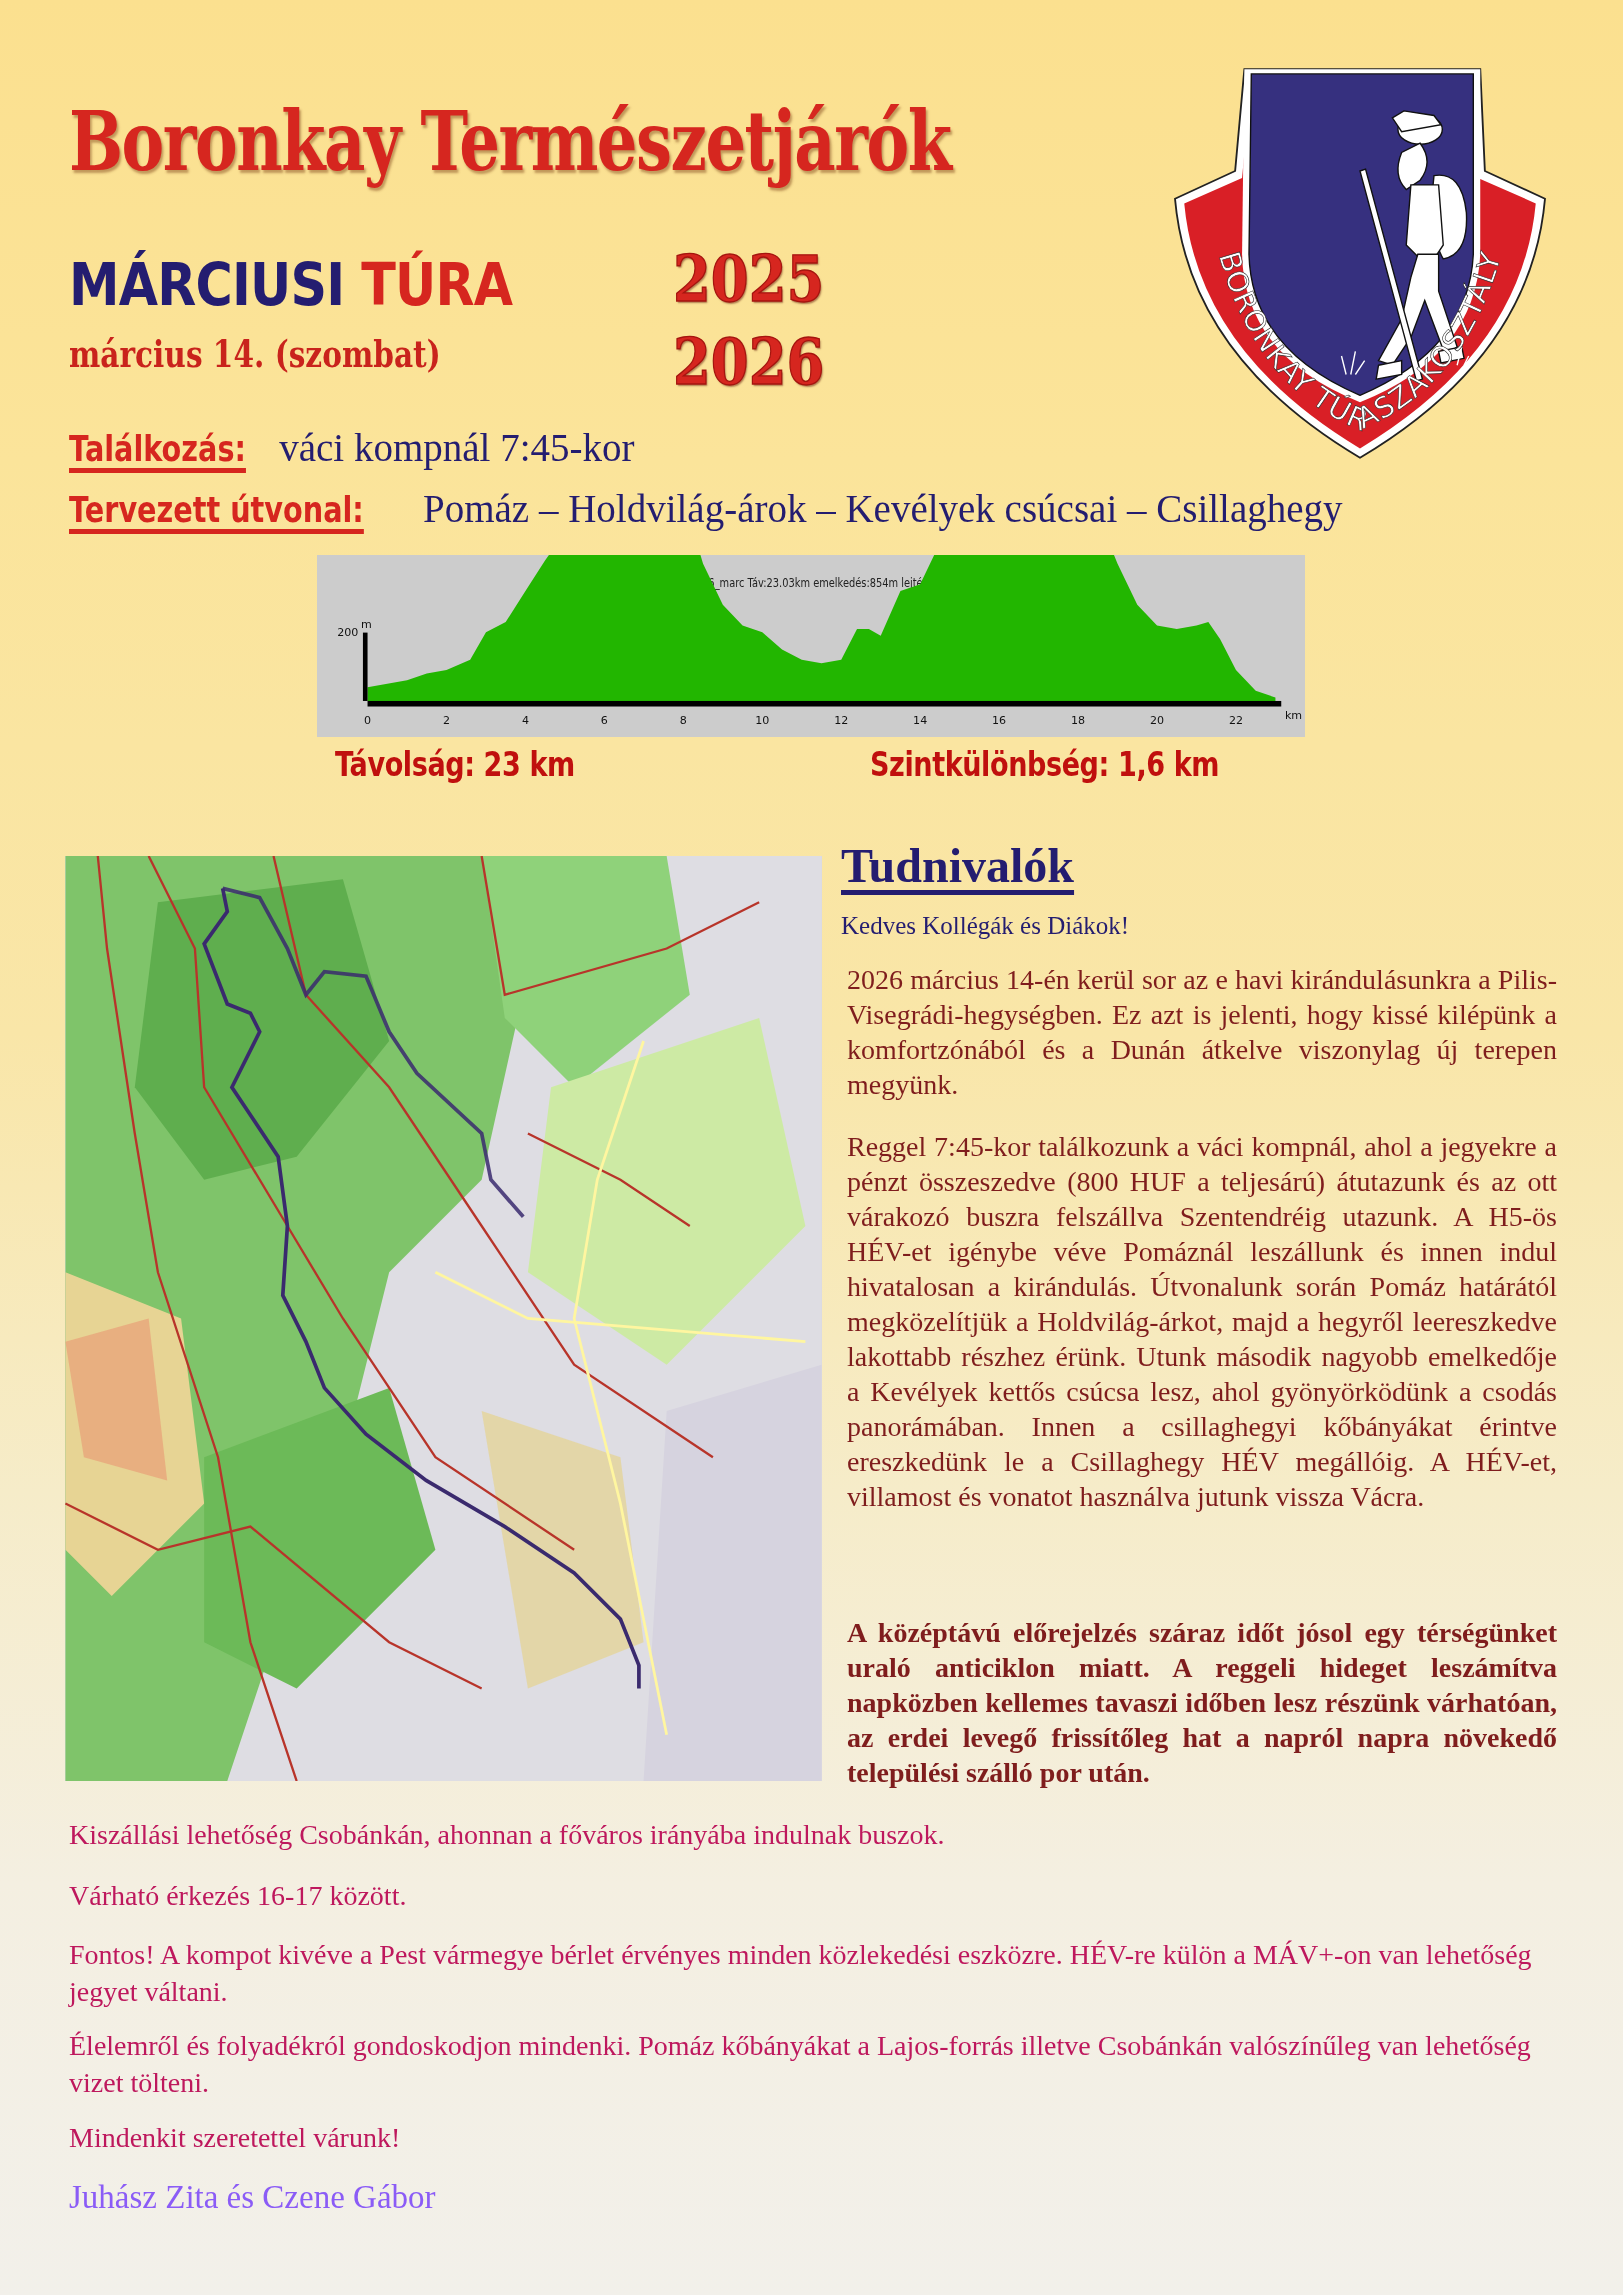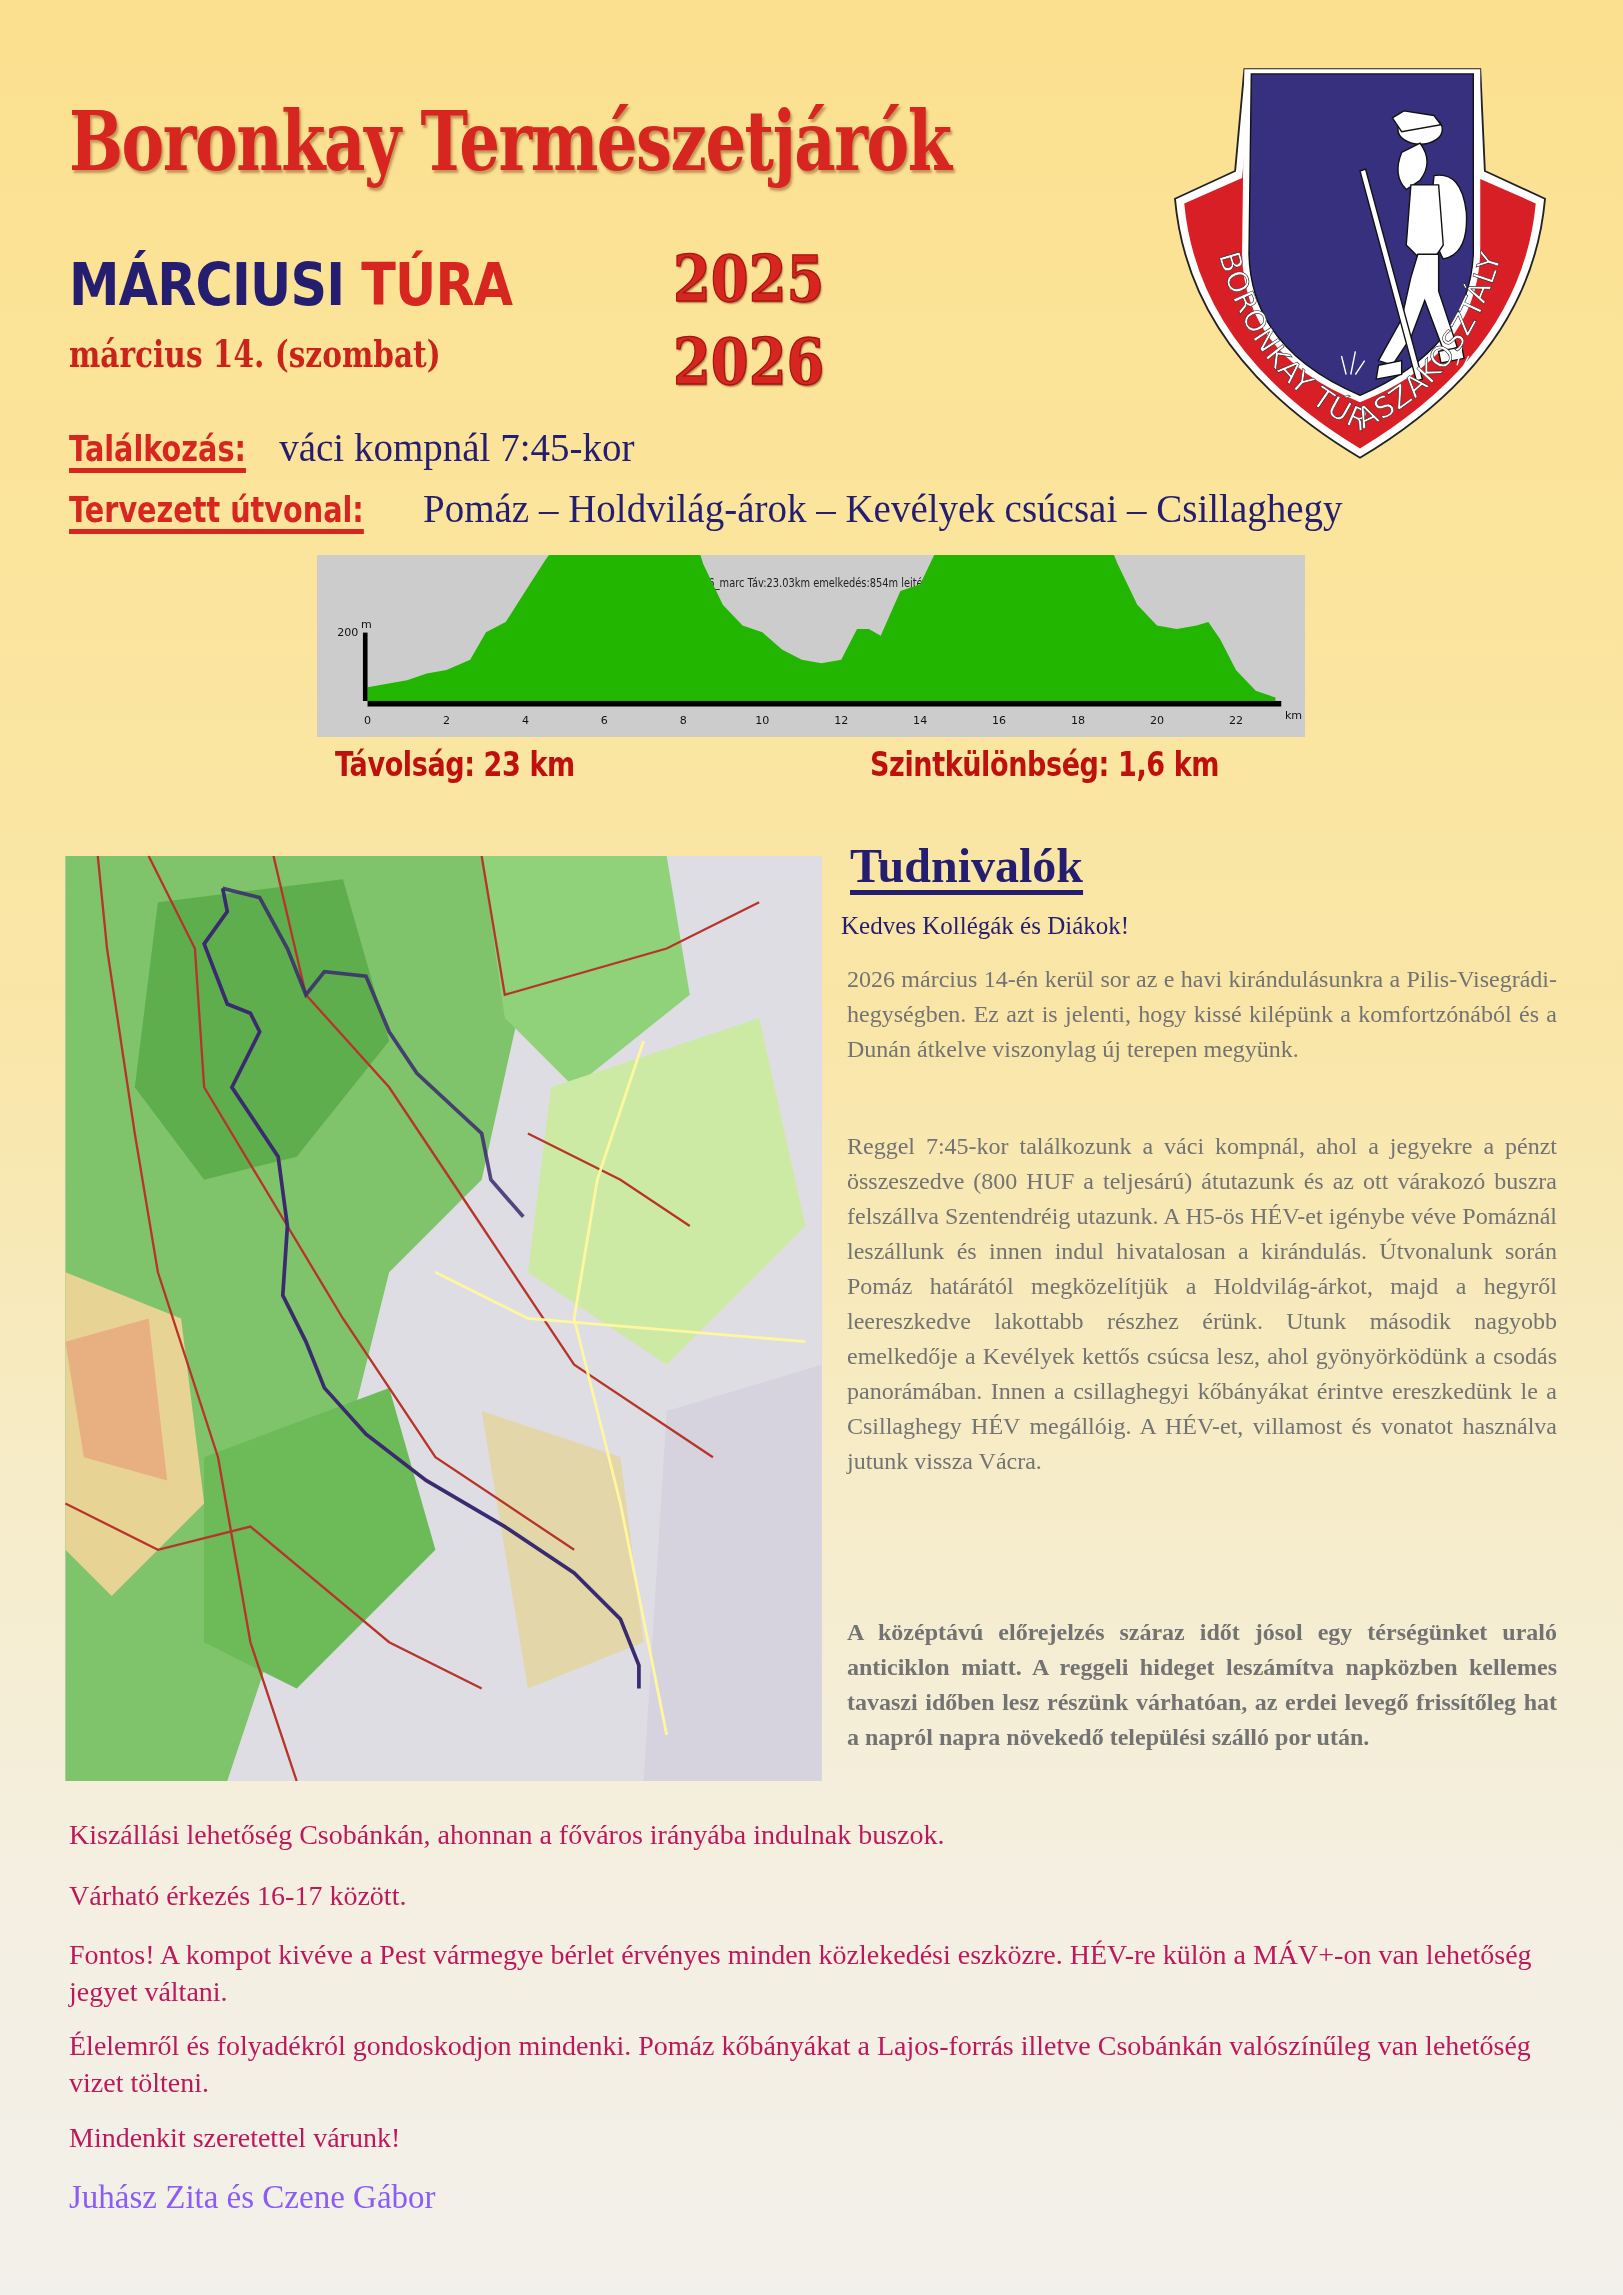--- a/index.html
+++ b/index.html
@@ -29,23 +29,23 @@
   .info1 { top: 425px; }
   .info2 { top: 486px; }
   .logo { left: 1161px; top: 60px; width: 398px; width: 398px; height: 407px; }
   .profile { left: 317px; top: 555px; width: 988px; height: 182px; background: #cccccc; }
   .profile-title { position: absolute; left: 0; width: 100%; top: 21px; text-align: center; font-family: "DejaVu Sans", sans-serif; font-size: 12px; color: #222; transform: scaleX(0.82); }
   .profile svg { position: absolute; left: 0; top: 0; }
   .stat { top: 745px; font-family: "DejaVu Sans", sans-serif; font-weight: bold; font-size: 33px; color: #c0100e; white-space: nowrap; transform: scaleX(0.82); transform-origin: left top; letter-spacing: -0.5px;}
   .stat1 { left: 335px; }
   .stat2 { left: 870px; }
   .map { left: 65px; top: 856px; width: 757px; height: 925px; overflow: hidden; background: #d9d8e0; }
-  .section-h { left: 841px; top: 838px; font-size: 48px; font-weight: bold; color: #241d70; text-decoration: underline; text-decoration-thickness: 4.6px; text-underline-offset: 8.3px; margin-left: 9px; }
+  .section-h { left: 841px; top: 838px; font-size: 48px; font-weight: bold; color: #241d70; text-decoration: underline; text-decoration-thickness: 4.6px; text-underline-offset: 8.3px; }
   .greet { left: 841px; top: 912px; font-size: 25px; color: #241d70; }
-  .para { left: 847px; width: 710px; font-size: 24px; line-height: 35px; text-align: justify; color: #737373; }
+  .para { left: 847px; width: 710px; font-size: 28px; line-height: 35px; text-align: justify; color: #7f1d1d; }
   .para1 { top: 962px; }
   .para2 { top: 1129px; }
   .para3 { top: 1615px; font-weight: bold; }
   .foot { left: 69px; width: 1490px; font-size: 28px; line-height: 37px; color: #be185d; }
   .f1 { top: 1816px; }
   .f2 { top: 1877px; }
   .f3 { top: 1936px; }
   .f4 { top: 2027px; }
   .f5 { top: 2119px; }
   .sign { left: 69px; top: 2179px; font-size: 33px; color: #8b5cf6; }

